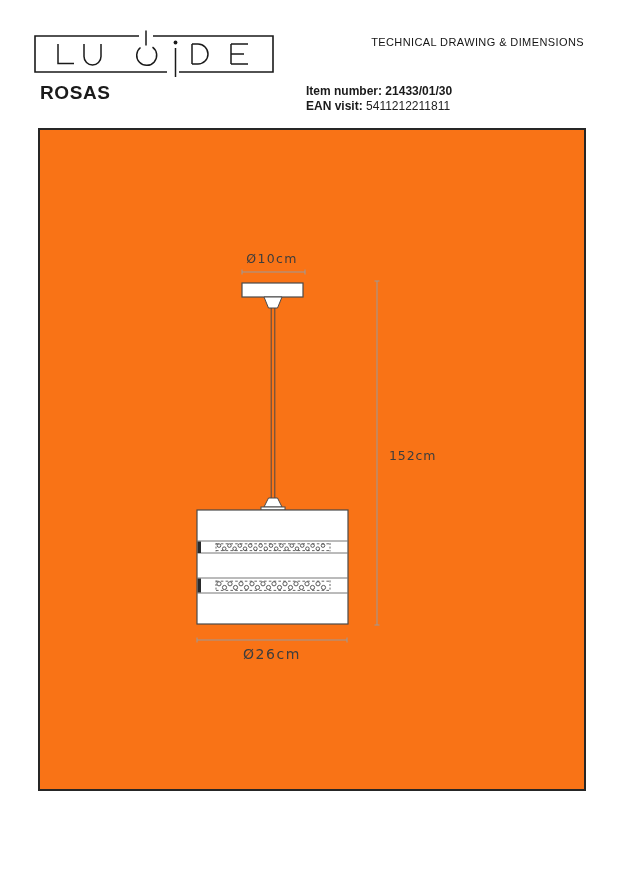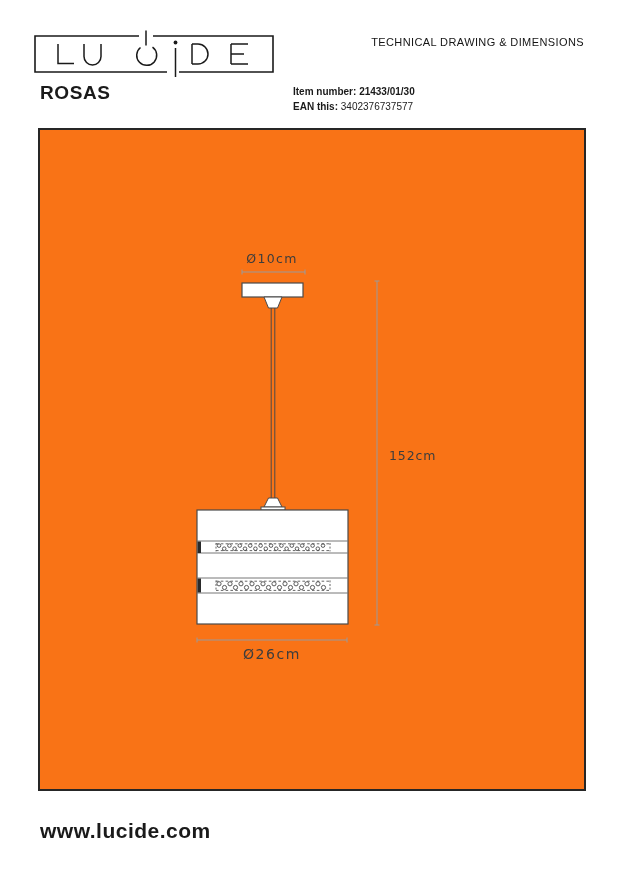--- a/index.html
+++ b/index.html
@@ -11,22 +11,22 @@
   .logo-svg{position:absolute;left:34px;top:29px;}
   .doc-title{
     position:absolute;top:36px;right:36px;
     font-size:11px;font-weight:400;letter-spacing:0.4px;color:#151515;margin-left:20px;
   }
   .product-name{
     position:absolute;left:40px;top:82px;
     font-size:19px;font-weight:700;letter-spacing:0.6px;
   }
   .item-block{
-    position:absolute;left:293px;top:84px;
-    font-size:10px;line-height:15px;
+    position:absolute;left:306px;top:84px;
+    font-size:12px;line-height:15px;
   }
   .item-block .lbl{font-weight:700;}
   .item-block .val-bold{font-weight:700;}
   .item-block .val{font-weight:400;color:#222;}
   
   .frame{
     position:absolute;left:38px;top:128px;width:544px;height:659px;
     border:2px solid #262626;background:#f97316;
   }
   .drawing-svg{position:absolute;left:0;top:0;}
@@ -70,22 +70,22 @@
   <div class="doc-title">TECHNICAL DRAWING &amp; DIMENSIONS</div>
 
   <div class="product-name">ROSAS</div>
 
   <div class="item-block">
     <div>
       <span class="lbl">Item number:</span>
       <span class="val-bold">21433/01/30</span>
     </div>
     <div>
-      <span class="lbl">EAN this:</span>
-      <span class="val">3402376737577</span>
+      <span class="lbl">EAN visit:</span>
+      <span class="val">5411212211811</span>
     </div>
   </div>
 
   <div class="frame">
     <svg class="drawing-svg" width="544" height="659" viewBox="0 0 544 659">
 
       <text class="dim-text" x="232" y="133" text-anchor="middle" font-size="12.5" letter-spacing="1.3">Ø10cm</text>
       <g stroke="#9a9a9a" stroke-width="1">
         <line x1="202" y1="142" x2="265" y2="142"></line>
         <line x1="202" y1="139.5" x2="202" y2="144.5"></line>
@@ -178,15 +178,14 @@
 
       <g stroke="#9a9a9a" stroke-width="1">
         <line x1="337" y1="151" x2="337" y2="495"></line>
         <line x1="334.5" y1="151" x2="339.5" y2="151"></line>
         <line x1="334.5" y1="495" x2="339.5" y2="495"></line>
       </g>
       <text class="dim-text" x="349" y="330" font-size="12.5" letter-spacing="0.9">152cm</text>
     </svg>
   </div>
 
-  <div class="footer-site">www.lucide.com</div>
 
 </div>
 
 </body></html>

